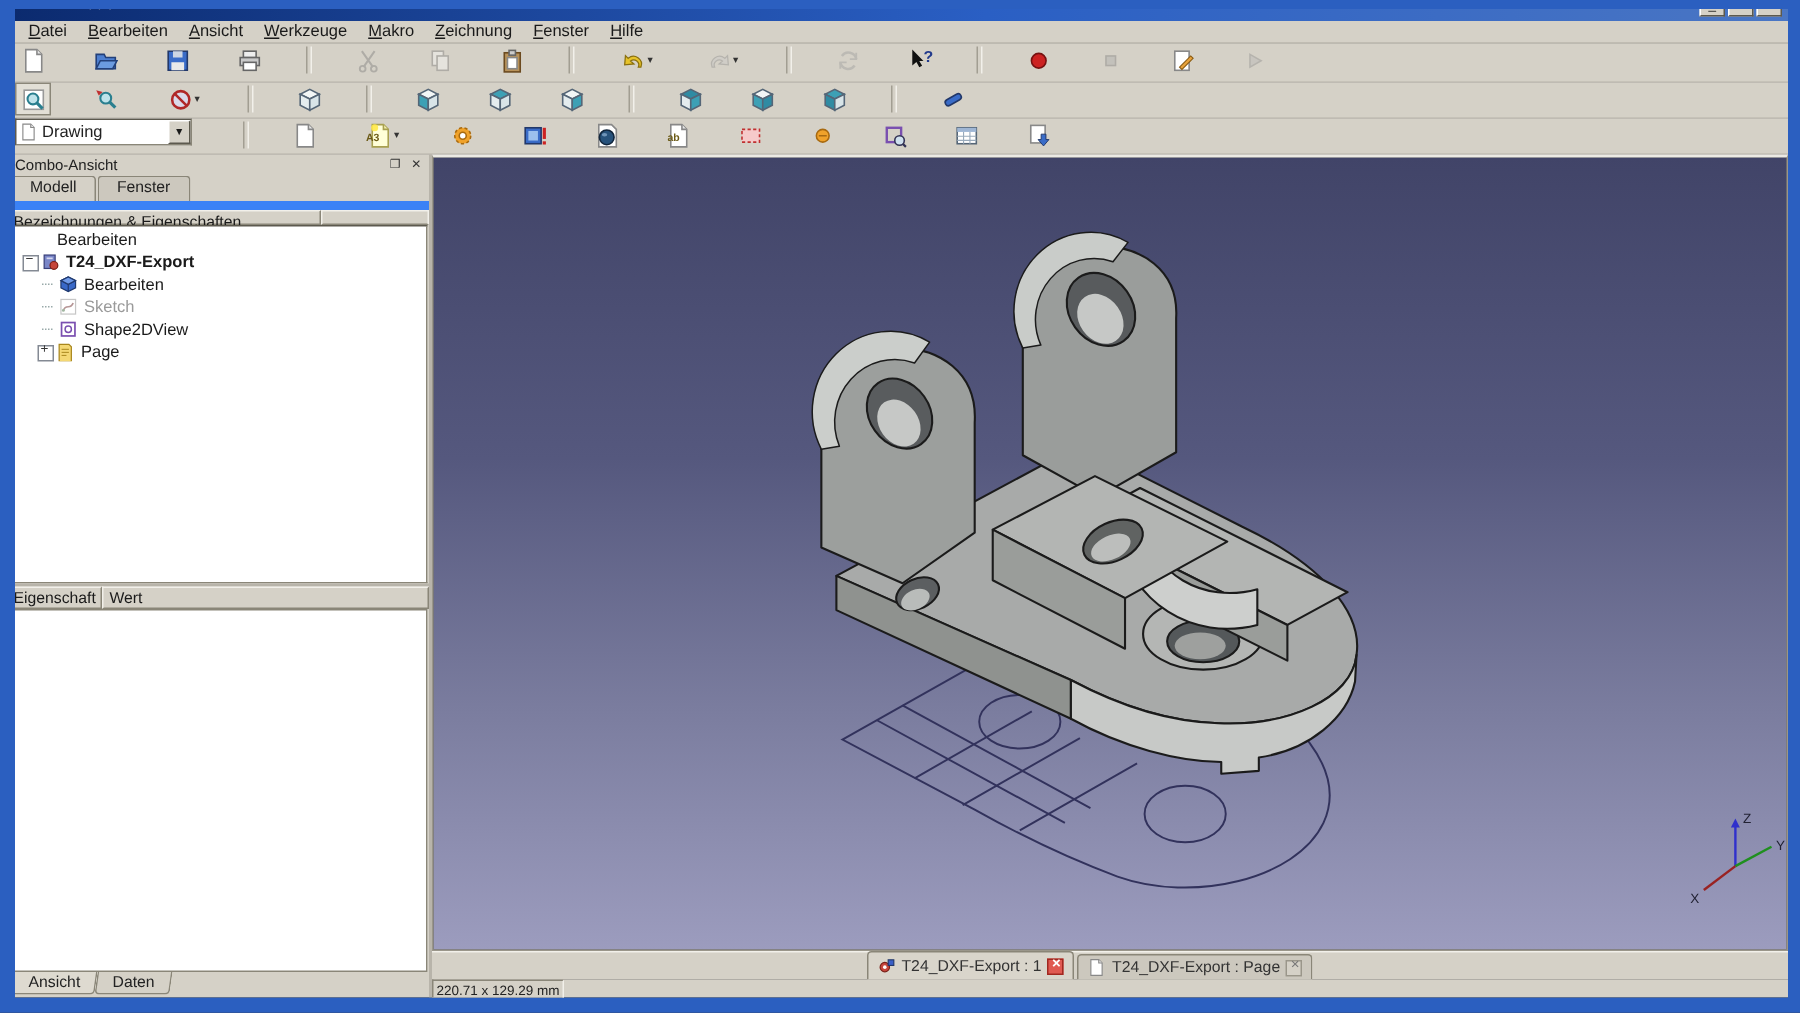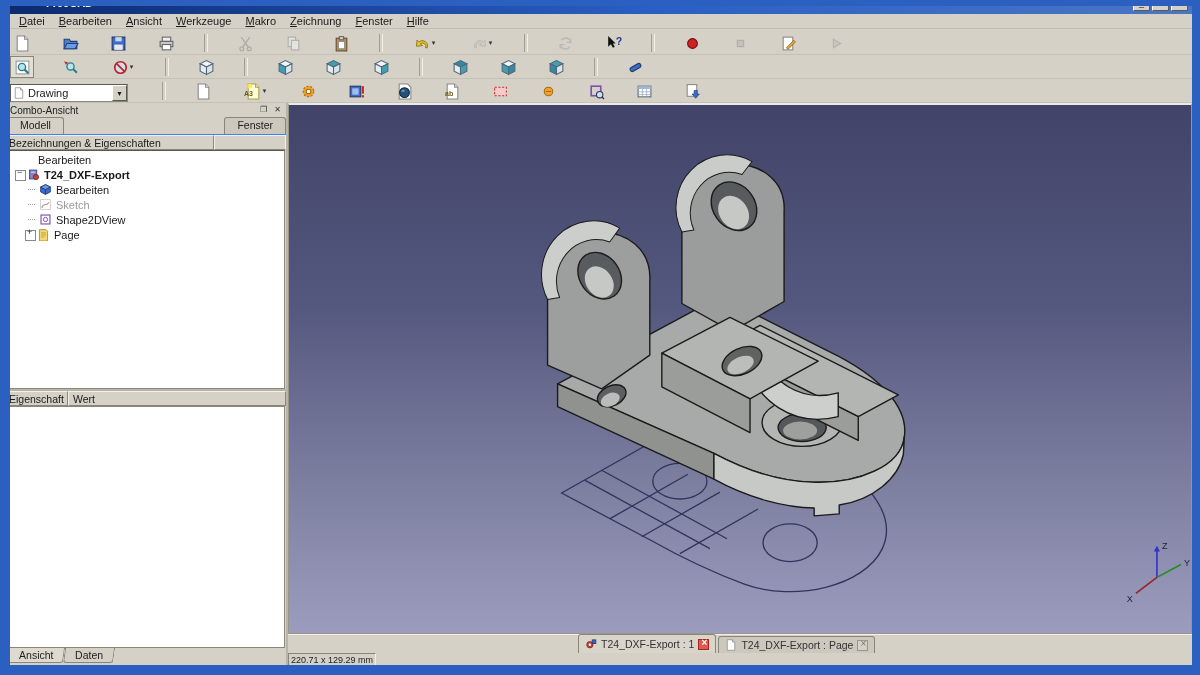--- a/index.html
+++ b/index.html
@@ -15,21 +15,21 @@
   .win-btns { margin-left:auto; display:flex; gap:2px; }
   .win-btn { width:17px; height:15px; background:#d5d1c7; border:1px solid #fff; border-right-color:#5c594e; border-bottom-color:#5c594e; font-size:9px; line-height:12px; text-align:center; color:#222; }
 
   
   .menubar { height:15px; flex:0 0 15px; background:#d5d1c7; display:flex; align-items:center; padding-left:8px; border-bottom:1px solid #c0bcb2; }
   .menu-list { display:contents; }
   .menu-item { display:inline-block; padding:0 7px; font-size:11px; }
   .menu-item::first-letter { text-decoration:underline; }
 
   
-  .toolbar { background:#d5d1c7; display:flex; align-items:flex-end; padding-left:6px; border-bottom:1px solid #c6c2b8;gap:24px; }
+  .toolbar { background:#d5d1c7; display:flex; align-items:flex-start; padding-left:6px; border-bottom:1px solid #c6c2b8;gap:24px; }
   .tb1 { height:26px; flex:0 0 26px; }
   .tb2 { height:24px; flex:0 0 24px; }
   .tb3 { height:24px; flex:0 0 24px; }
   .tb-list { display:contents; }
   .tbtn { position:relative; width:24px; height:22px; display:inline-flex; align-items:center; justify-content:center; border:1px solid transparent; }
   .tbtn svg.ti { width:17px; height:17px; }
   .tbtn[data-cls~="dis"] svg.ti { opacity:.4; filter:grayscale(1); }
   .tbtn[data-cls~="sep"] { width:7px; }
   .tbtn[data-cls~="sep"]::before { content:""; width:2px; height:18px; border-left:1px solid #a29e92; border-right:1px solid #f2f0ea; }
   .tbtn[data-cls~="frame"] { border:1px solid #8a8678; background:#e2dfd6; }
@@ -42,24 +42,24 @@
   .wb-combo svg { width:12px; height:12px; }
   .wb-combo .wb-text { flex:1; padding-left:3px; font-size:11px; color:#222; }
   .wb-drop { width:15px; height:16px; background:#d5d1c7; border:1px solid #fff; border-right-color:#5c594e; border-bottom-color:#5c594e; font-size:7px; text-align:center; line-height:15px; }
 
   
   .main { flex:1; display:flex; min-height:0; }
   .dock { width:284px; flex:0 0 284px; background:#d5d1c7; display:flex; flex-direction:column; border-right:2px solid #b8b4aa; }
   .dock-title { height:14px; flex:0 0 14px; display:flex; align-items:center; font-size:10px; padding-left:6px; color:#222; }
   .dock-btns { margin-left:auto; display:flex; gap:3px; padding-right:3px; }
   .dock-btn { width:11px; height:11px; font-size:8px; line-height:10px; text-align:center; color:#333; }
-  .panel-tabs { height:17px; flex:0 0 17px; display:flex; padding-left:3px; gap:13px;justify-content:space-between; }
+  .panel-tabs { height:17px; flex:0 0 17px; display:flex; padding-left:3px; gap:1px; }
   .ptab { padding:1px 12px 0; font-size:10.5px; background:#ccc8be; border:1px solid #8a8678; border-bottom:none; border-radius:3px 3px 0 0; color:#222; }
   .ptab[data-active="true"] { background:#d5d1c7; position:relative; top:0; font-weight:normal; }
-  .tree-header { height:16px; flex:0 0 16px; display:flex; background:#d5d1c7; border-top:1px solid #3b82f6; }
+  .tree-header { height:16px; flex:0 0 16px; display:flex; background:#d5d1c7; border-top:6px solid #3b82f6;text-decoration:underline; }
   .tree-header-cell { width:210px; padding:1px 4px; font-size:10.5px; background:#d5d1c7; border:1px solid #f2f0ea; border-right-color:#8a8678; border-bottom-color:#8a8678; }
   .tree-header-fill { flex:1; border:1px solid #f2f0ea; border-bottom-color:#8a8678; }
   .tree { flex:1; background:#fff; border:1px solid #8a8678; border-top-color:#5c594e; margin:0 1px; overflow:hidden; padding-top:1px; }
   .tree-row { height:15px; display:flex; align-items:center; font-size:11px; }
   .tree-row[data-lvl="0"] { padding-left:2px; }
   .tree-row[data-lvl="1"] { padding-left:8px; }
   .tree-row[data-lvl="1b"] { padding-left:18px; }
   .tree-row[data-lvl="2"] { padding-left:20px; }
   .exp { width:11px; height:9px; margin-right:2px; position:relative; flex:0 0 11px; }
   .exp[data-exp="none"] { visibility:hidden; }

